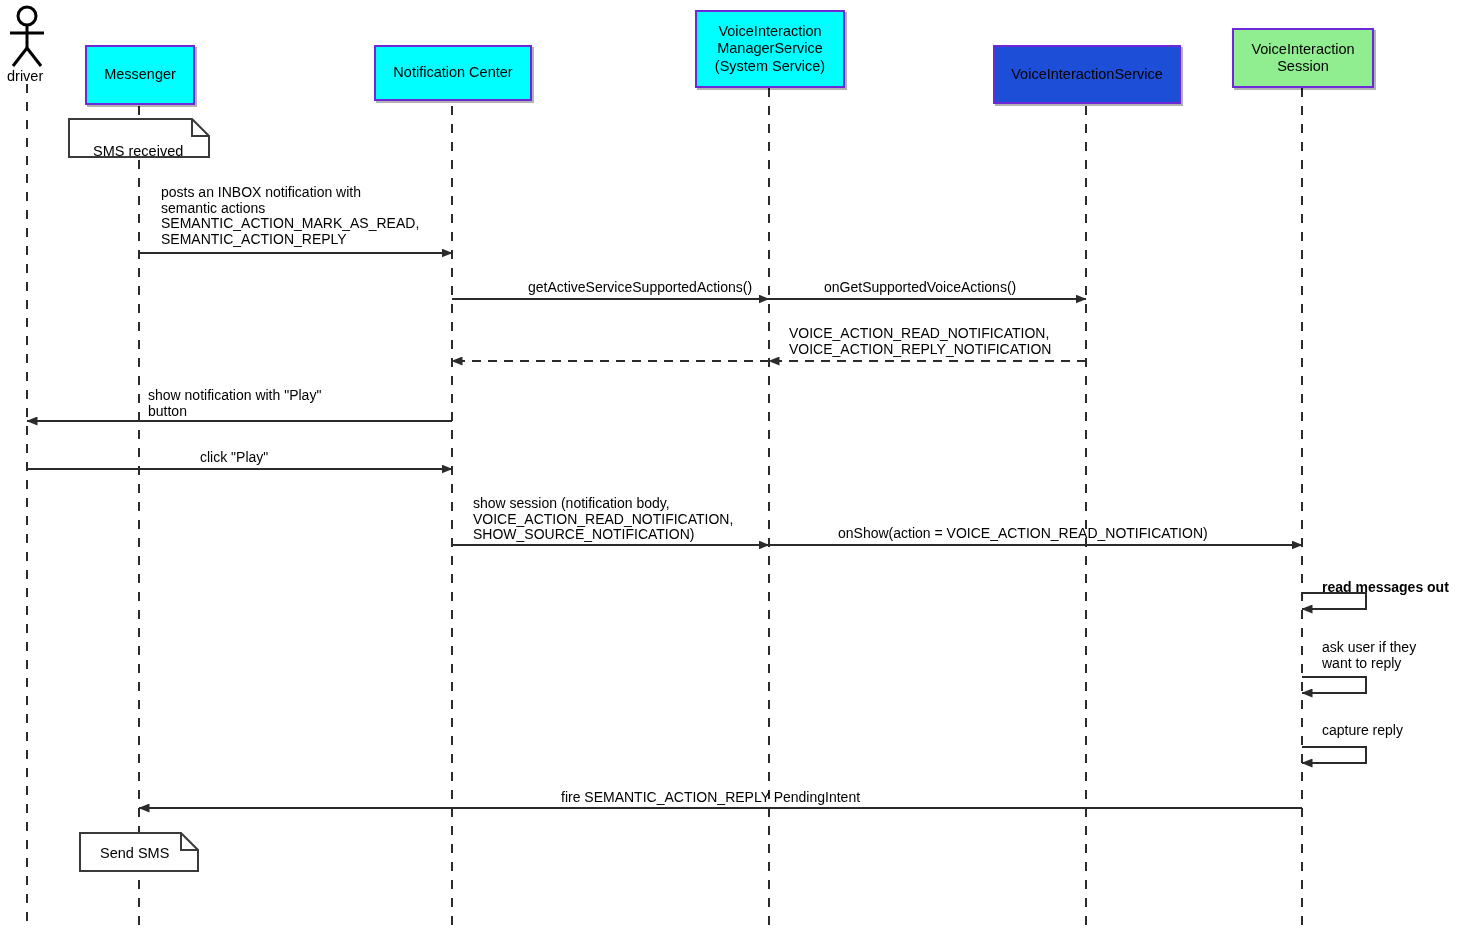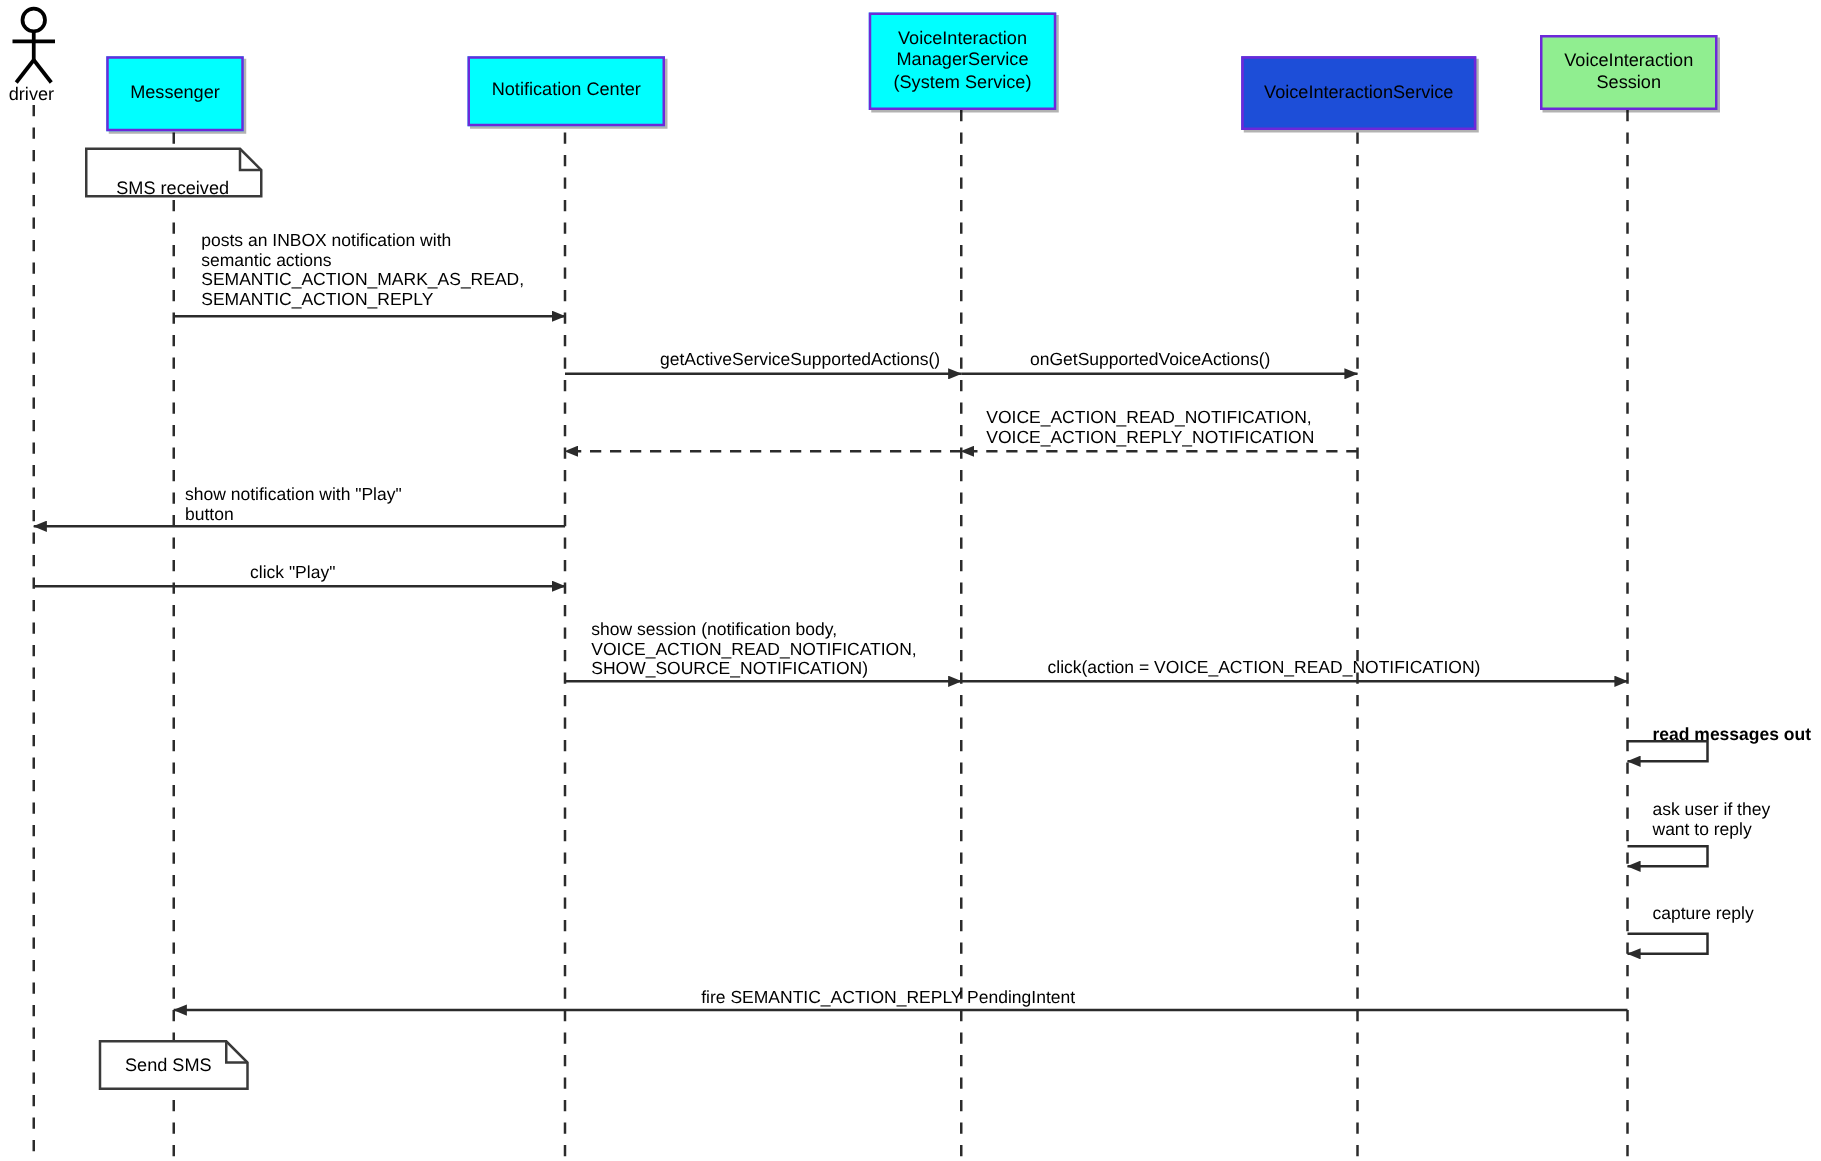--- a/index.html
+++ b/index.html
@@ -168,21 +168,21 @@
       <div class="msg-label" style="left: 500px; top: 280px; margin-left: 28px;">getActiveServiceSupportedActions()</div>
       <div class="msg-label" style="left: 824px; top: 280px;">onGetSupportedVoiceActions()</div>
       <div class="msg-label" style="left: 789px; top: 326px;">VOICE_ACTION_READ_NOTIFICATION,
 VOICE_ACTION_REPLY_NOTIFICATION</div>
       <div class="msg-label" style="left: 148px; top: 388px;">show notification with "Play"
 button</div>
       <div class="msg-label" style="left: 200px; top: 450px;">click "Play"</div>
       <div class="msg-label" style="left: 473px; top: 496px;">show session (notification body,
 VOICE_ACTION_READ_NOTIFICATION,
 SHOW_SOURCE_NOTIFICATION)</div>
-      <div class="msg-label" style="left: 838px; top: 526px;">click(action = VOICE_ACTION_READ_NOTIFICATION)</div>
+      <div class="msg-label" style="left: 838px; top: 526px;">onShow(action = VOICE_ACTION_READ_NOTIFICATION)</div>
       <div class="msg-label" style="left: 561px; top: 790px;">fire SEMANTIC_ACTION_REPLY PendingIntent</div>
       <div class="msg-label" style="left: 1322px; top: 580px; font-weight: bold;">read messages out</div>
       <div class="msg-label" style="left: 1322px; top: 640px;">ask user if they
 want to reply</div>
       <div class="msg-label" style="left: 1322px; top: 723px;">capture reply</div>
     </div>
 
 </div>
 
 </body></html>

